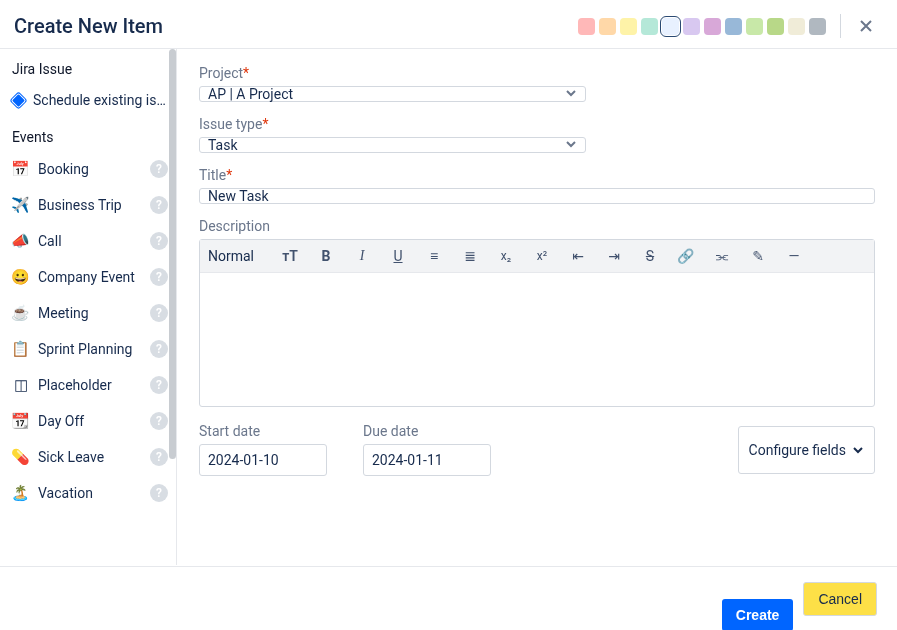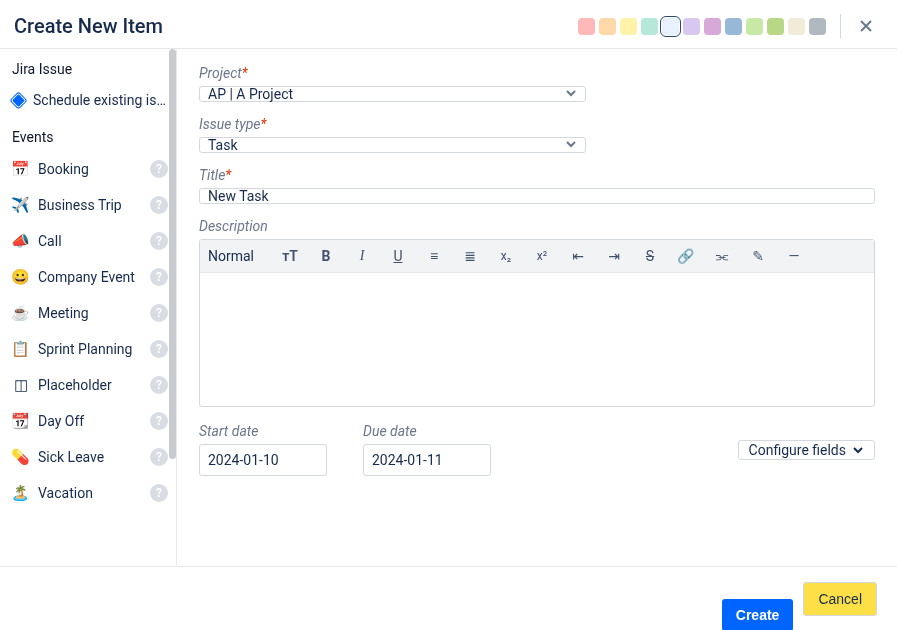--- a/index.html
+++ b/index.html
@@ -138,21 +138,20 @@
       padding: 16px 22px 16px 22px;
       overflow-y: auto;
       position: relative;
     }
     .field { margin-bottom: 14px; }
     .field-label {
       font-size: 14px;
       color: #6B778C;
       margin-bottom: 5px;
       display: block;
-      font-style: italic;
     }
     .required { color: #DE350B; }
     .select, .text-input {
       width: 387px;
       height: 16px;
       border: 1px solid #d3d8df;
       border-radius: 3px;
       background: #fff;
       padding: 0 8px;
       font-size: 14px;
@@ -199,21 +198,21 @@
       border-radius: 3px;
       padding: 0 8px;
       font-size: 14px;
       display: flex;
       align-items: center;
       background: #fff;
       cursor: pointer;
     }
     .date-row .spacer { flex:1; }
     .config-btn {
-      height: 20px;
+      height: 48px;
       border: 1px solid #d3d8df;
       border-radius: 3px;
       background: #fff;
       padding: 0 10px;
       display: flex; align-items:center; gap:6px;
       cursor: pointer;
       color: #172B4D;
       font-size:14px;
     }
     .config-btn svg { width:12px; height:12px; stroke: currentColor; stroke-width:2; fill:none;}

